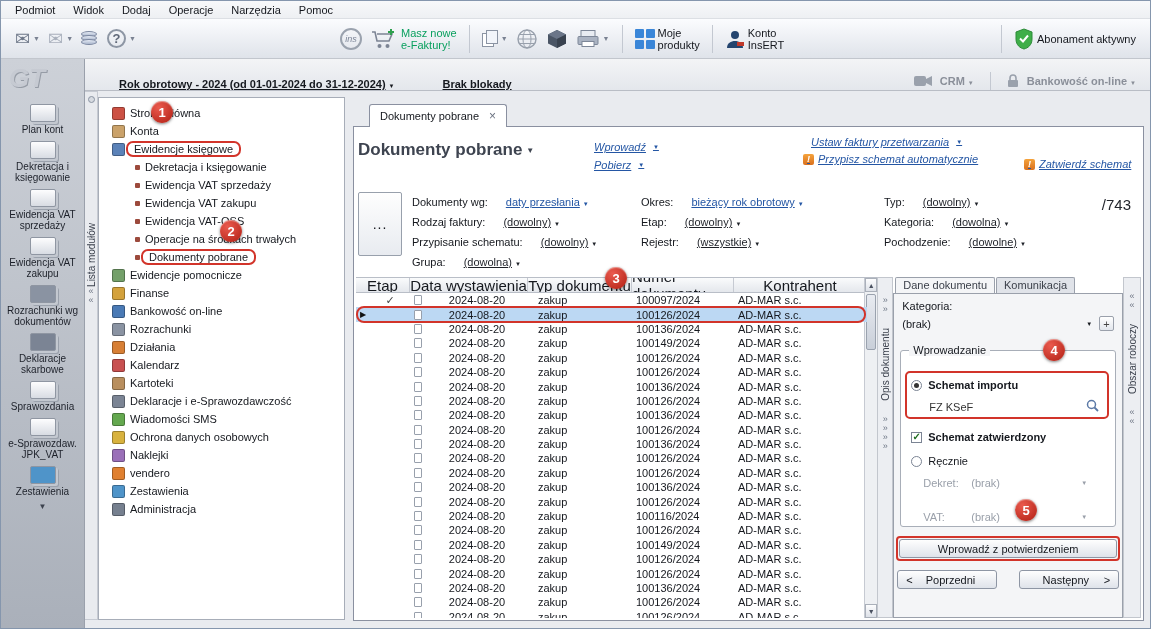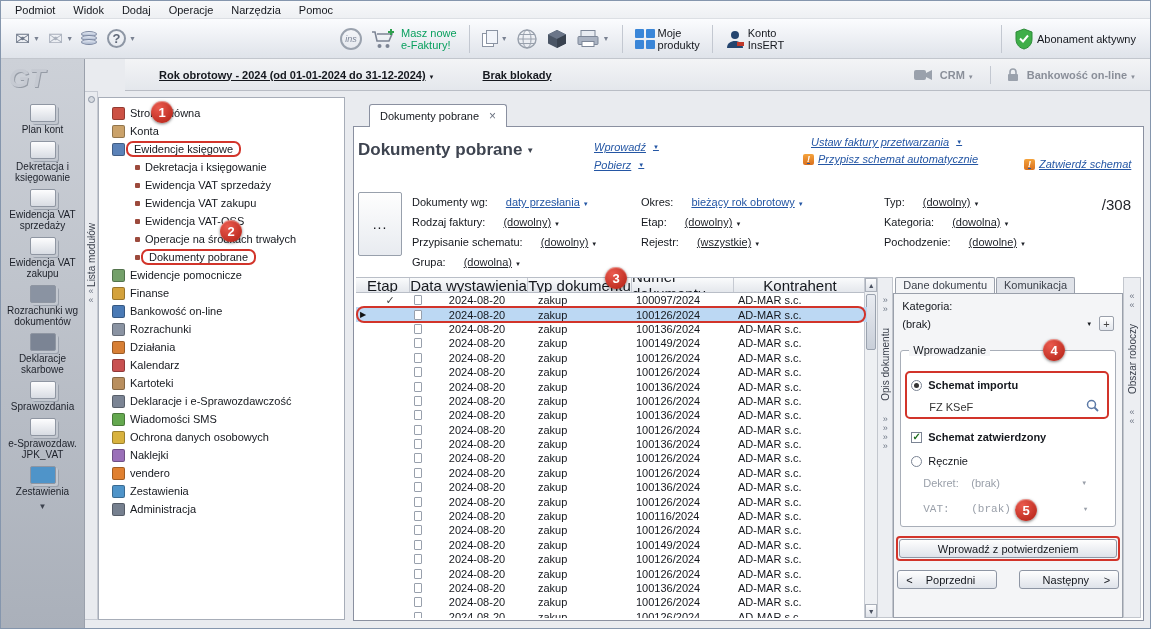--- a/index.html
+++ b/index.html
@@ -36,21 +36,21 @@
   .docsic i:nth-child(1){left:0;top:3px}.docsic i:nth-child(2){left:4px;top:0;background:#f2f5fa;}
   .wingrid{display:inline-grid;grid-template-columns:9px 9px;gap:2px;}
   .wingrid i{width:9px;height:9px;background:#3a86d8;border-radius:1px;}
   .two-line{line-height:12px;}
   .tb-right{margin-left:auto;display:flex;align-items:center;}
   .spacer200{width:196px;}
 
   
   .contextbar{position:absolute;left:84px;top:58px;right:0;height:32px;
               background:linear-gradient(#f3f4f6,#e4e7ec);border-bottom:1px solid #b9bdc5;
-              display:flex;align-items:center;padding:0 14px 0 34px;margin-left:40px;}
+              display:flex;align-items:flex-end;padding:0 14px 0 34px;}
   .ctx-link{font-weight:bold;text-decoration:underline;color:#15181e;}
   .ctx-right{margin-left:auto;display:flex;align-items:center;gap:8px;color:#8a8f99;}
   .ctx-right .lbl{font-weight:bold;color:#8a8f99;}
 
   
   .rail{position:absolute;left:0;top:58px;bottom:0;width:84px;
         background:linear-gradient(180deg,#cdd1d8,#aab0ba);border-right:1px solid #9aa0ab;
         display:flex;flex-direction:column;align-items:center;}
   .gt-logo{font-size:26px;font-weight:bold;font-style:italic;color:#c6cad2;
            text-shadow:1px 1px 0 #969ca6;align-self:flex-start;padding:4px 0 2px 8px;height:42px;}
@@ -179,21 +179,21 @@
   .cbx{width:11px;height:11px;border:1px solid #7b8494;background:#fff;display:inline-flex;
         align-items:center;justify-content:center;flex:none;}
   .cbx.on::after{content:"✓";font-size:10px;color:#1c6b1c;line-height:1;}
   .grow{position:absolute;display:flex;align-items:center;gap:6px;white-space:nowrap;}
   .r-schemat{left:10px;top:28px;font-weight:bold;}
   .r-fz{left:28px;top:50px;color:#333;}
   .mag{position:absolute;right:16px;top:48px;}
   .r-chk{left:10px;top:80px;font-weight:bold;}
   .r-recznie{left:10px;top:104px;}
   .r-dekret{left:22px;top:126px;color:#9aa0aa;}
-  .r-vat{left:22px;top:152px;color:#9aa0aa;font-family:Liberation Mono, monospace;}
+  .r-vat{left:22px;top:160px;color:#9aa0aa;}
   .gcombo{width:116px;display:flex;align-items:center;color:#9aa0aa;}
   .gcombo .val{flex:1;}
   .r-dekret .lblw,.r-vat .lblw{width:42px;}
   .confirm-wrap{position:absolute;left:2px;right:2px;top:242px;border:2px solid #d2342a;
         border-radius:4px;padding:1px;}
   .btn{background:linear-gradient(#fefefe,#dfe3ea);border:1px solid #8e96a4;border-radius:3px;
        font-size:11px;color:#15181e;display:flex;align-items:center;justify-content:center;}
   .confirm-btn{width:100%;height:19px;}
   .pn{position:absolute;left:3px;right:3px;top:276px;display:flex;justify-content:space-between;}
   .pn .btn{width:100px;height:19px;justify-content:space-between;padding:0 8px;}
@@ -628,21 +628,21 @@
             <span class="f-label">Kategoria:</span>
             <span class="f-value dd"><span class="val">(dowolna)</span></span>
           </div>
 
           <div class="f-row">
             <span class="f-label">Pochodzenie:</span>
             <span class="f-value dd"><span class="val">(dowolne)</span></span>
           </div>
 
       </div>
-      <span class="counter">/308</span>
+      <span class="counter">/743</span>
     </div>
 
     <div class="lower">
 
       <div class="grid-wrap">
         <div class="ghead">
 
             <span class="gh">Etap</span>
 
             <span class="gh">Data wystawienia</span>

